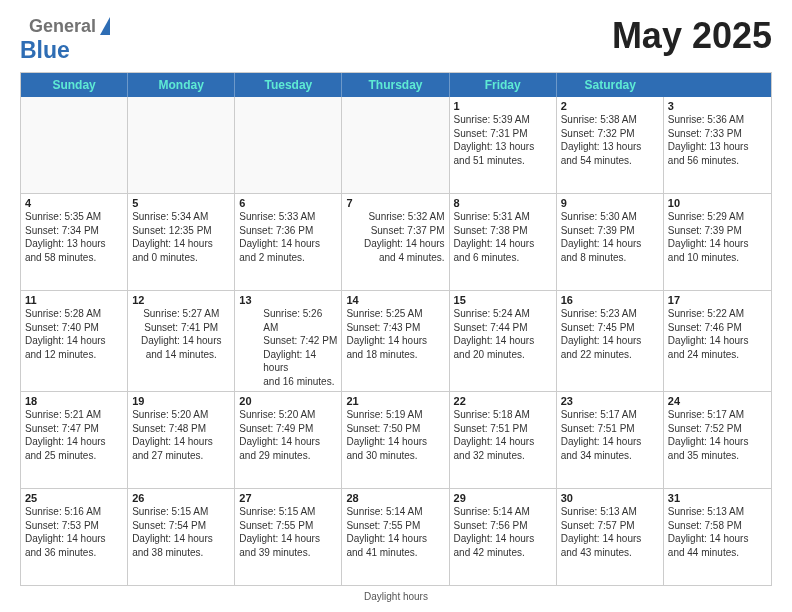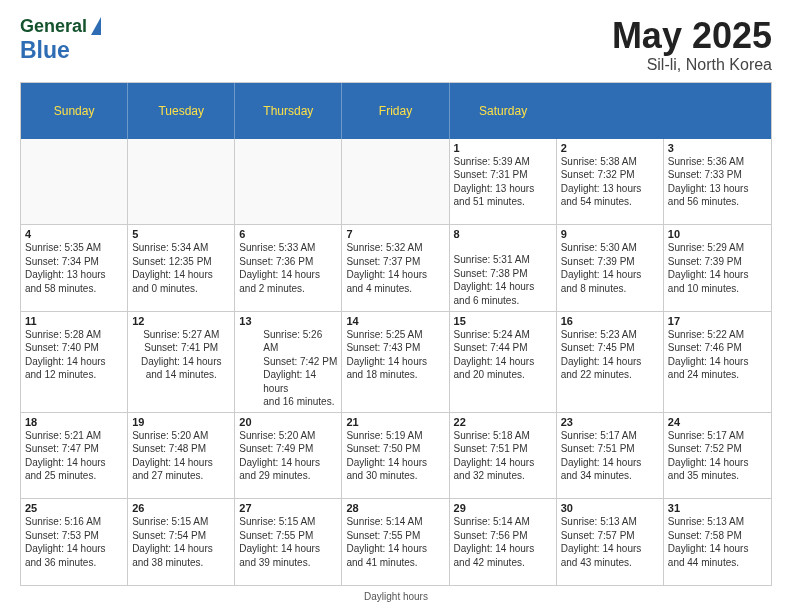--- a/index.html
+++ b/index.html
@@ -29,37 +29,38 @@
       align-items: flex-start;
     }
     .logo-text {
       display: flex;
       align-items: center;
       gap: 2px;
     }
     .logo-general {
       font-size: 18px;
       font-weight: bold;
-      color: #14532d;
+      color: #737373;
+      margin-left: 9px;
     }
     .logo-blue {
       font-size: 23px;
       font-weight: bold;
       color: #2e6db4;
     }
     .logo-triangle {
       width: 0;
       height: 0;
       border-left: 10px solid transparent;
       border-bottom: 18px solid #2e6db4;
       margin-left: 2px;
       margin-top: -2px;
     }
     .title-block {
-      text-align: right;
+      text-align: left;
     }
     .title-month {
       font-size: 36px;
       font-weight: bold;
       color: #222;
       line-height: 1.1;
     }
     .title-location {
       font-size: 16px;
       color: #444;
@@ -69,25 +70,25 @@
       display: flex;
       flex-direction: column;
       border: 1px solid #ccc;
     }
     .cal-header {
       display: grid;
       grid-template-columns: repeat(7, 1fr);
       background: #2e6db4;
     }
     .cal-header-cell {
-      color: #fde047;
+      color: #5eead4;
       font-size: 12px;
-      font-weight: normal;
+      font-weight: bold;
       text-align: center;
-      padding: 21px 2px;
+      padding: 5px 2px;
       border-right: 1px solid rgba(255,255,255,0.3);
     }
     .cal-header-cell:last-child { border-right: none; }
     .cal-body {
       flex: 1;
       display: flex;
       flex-direction: column;
     }
     .cal-row {
       display: grid;
@@ -133,27 +134,27 @@
   <div class="header">
     <div class="logo">
       <div class="logo-text">
         <span class="logo-general">General</span>
         <div class="logo-triangle"></div>
       </div>
       <span class="logo-blue">Blue</span>
     </div>
     <div class="title-block">
       <div class="title-month">May 2025</div>
-      <div class="title-location">Sil-li, North Korea</div>
     </div>
   </div>
 
   <div class="calendar">
     <div class="cal-header">
     <div class="cal-header-cell">Sunday</div>
+        <div class="cal-header-cell">Monday</div>
         <div class="cal-header-cell">Tuesday</div>
         <div class="cal-header-cell">Thursday</div>
         <div class="cal-header-cell">Friday</div>
         <div class="cal-header-cell">Saturday</div>
       </div>
     <div class="cal-body">
     <div class="cal-row">
           <div class="cal-cell empty"></div>
           <div class="cal-cell empty"></div>
           <div class="cal-cell empty"></div>
@@ -197,28 +198,28 @@
           </div>
           <div class="cal-cell">
             <div class="day-num">6</div>
             <div class="day-info" style="white-space: pre-line;">Sunrise: 5:33 AM
 Sunset: 7:36 PM
 Daylight: 14 hours
 and 2 minutes.</div>
           </div>
           <div class="cal-cell">
             <div class="day-num">7</div>
-            <div class="day-info" style="white-space: pre-line;">Sunrise: 5:32 AM
+            <div class="day-info" style="white-space: pre-line; text-align: right;">Sunrise: 5:32 AM
 Sunset: 7:37 PM
 Daylight: 14 hours
 and 4 minutes.</div>
           </div>
           <div class="cal-cell">
             <div class="day-num">8</div>
-            <div class="day-info" style="white-space: pre-line; margin-top: 12px;">Sunrise: 5:31 AM
+            <div class="day-info" style="white-space: pre-line;">Sunrise: 5:31 AM
 Sunset: 7:38 PM
 Daylight: 14 hours
 and 6 minutes.</div>
           </div>
           <div class="cal-cell">
             <div class="day-num">9</div>
             <div class="day-info" style="white-space: pre-line;">Sunrise: 5:30 AM
 Sunset: 7:39 PM
 Daylight: 14 hours
 and 8 minutes.</div>

